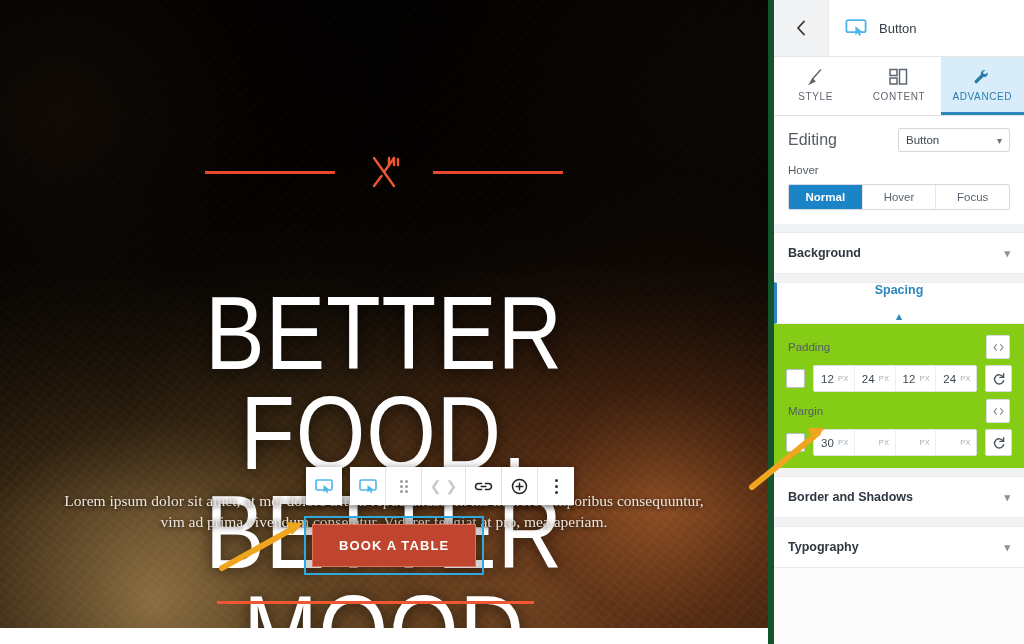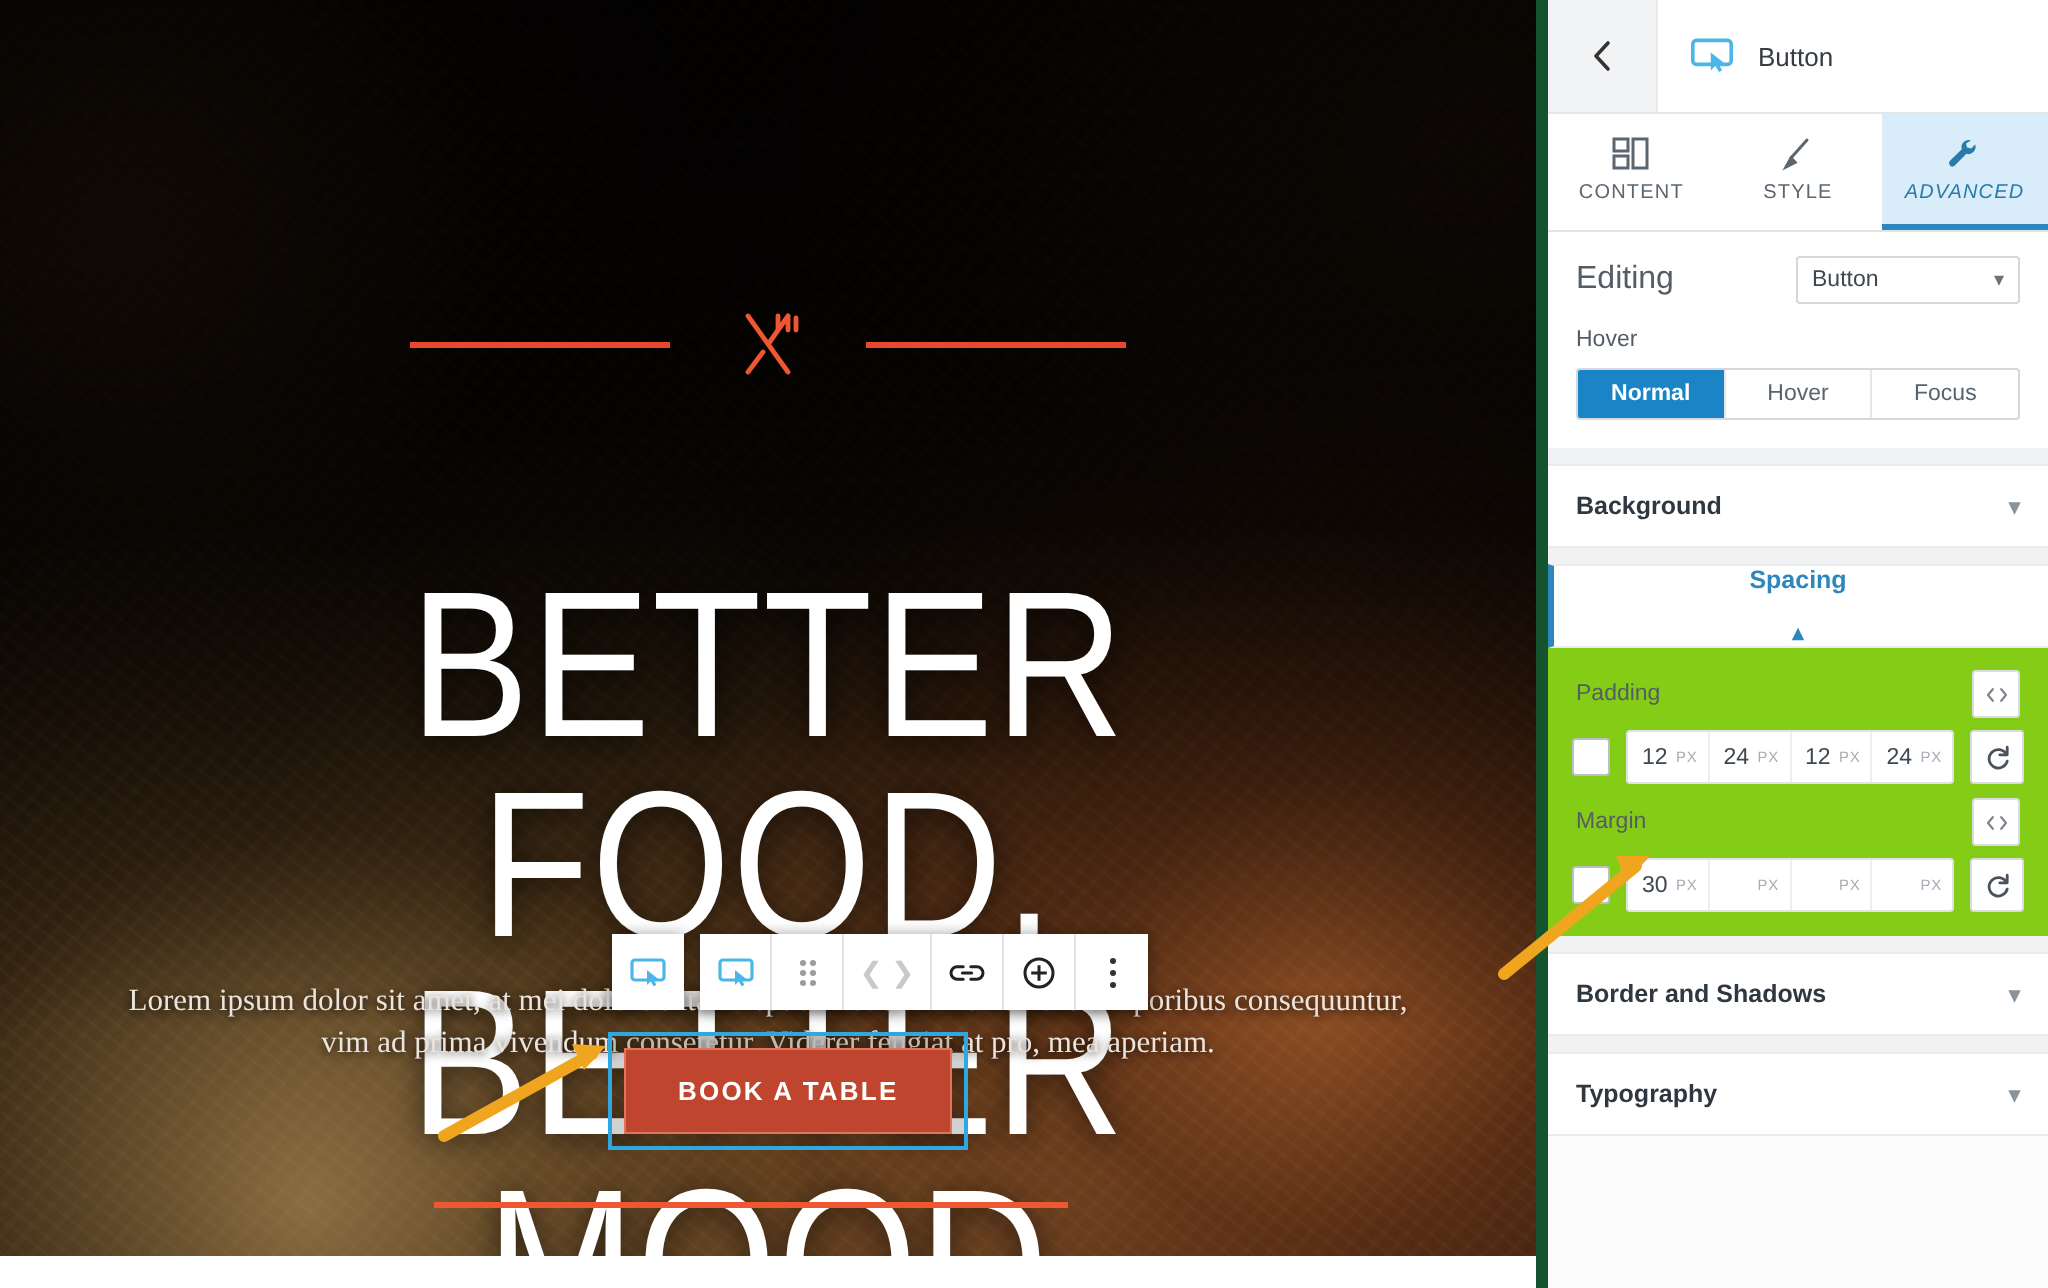--- a/index.html
+++ b/index.html
@@ -144,21 +144,21 @@
   }
   .head-ico{margin-left:16px;margin-right:12px;display:flex;align-items:center;}
   .head-title{font-size:13px;color:#353c44;}
 
   .tabs{display:flex;height:58px;background:#fff;border-bottom:1px solid #e2e2e2;}
   .tab{
     flex:1;display:flex;flex-direction:column;align-items:center;justify-content:center;
     gap:5px;cursor:pointer;font-size:10px;letter-spacing:.6px;color:#5c6670;
     border-bottom:3px solid transparent;box-sizing:border-box;
   }
-  .tab.active{background:#d8edf9;color:#2a7ba8;border-bottom-color:#2d86bd;font-style:italic;}
+  .tab.active{background:#d8edf9;color:#2a7ba8;border-bottom-color:#2d86bd;}
 
   .panel-body{flex:1;overflow:hidden;background:#fbfbfb;}
 
   .row-field{
     display:flex;align-items:center;justify-content:space-between;
     padding:12px 14px 8px 14px;background:#fff;
   }
   .row-label{font-size:16px;color:#545d66;text-align:right;}
   .select{
     width:112px;height:24px;border:1px solid #d5d9dd;background:#fff;border-radius:2px;
@@ -333,36 +333,36 @@
           <rect x="1" y="1" width="16" height="10" rx="1.5" fill="none" stroke="#4db6e8" stroke-width="1.5"></rect>
           <path d="M8.5 6 L8.5 13.5 L10.4 11.6 L11.9 14.2 L13.2 13.4 L11.8 10.9 L14.3 10.6 Z" fill="#4db6e8"></path>
         </svg>
       </div>
       <div class="head-title">Button</div>
     </div>
 
     <div class="tabs">
       <div class="tab">
         <svg width="19" height="18" viewBox="0 0 19 18">
+          <g stroke="#5c6670" stroke-width="1.5" fill="none" stroke-linecap="round">
+            <line x1="14.5" y1="2" x2="6.5" y2="11"></line>
+            <path d="M6.5 11 L4 15.5 L8.6 13.2 Z" fill="#5c6670"></path>
+          </g>
+        </svg>
+        <span>STYLE</span>
+      </div>
+      <div class="tab">
+        <svg width="19" height="18" viewBox="0 0 19 18">
           <g fill="none" stroke="#5c6670" stroke-width="1.5">
             <rect x="1" y="1.5" width="7" height="6"></rect>
             <rect x="1" y="10" width="7" height="6"></rect>
             <rect x="10.5" y="1.5" width="7" height="14.5"></rect>
           </g>
         </svg>
         <span>CONTENT</span>
-      </div>
-      <div class="tab">
-        <svg width="19" height="18" viewBox="0 0 19 18">
-          <g stroke="#5c6670" stroke-width="1.5" fill="none" stroke-linecap="round">
-            <line x1="14.5" y1="2" x2="6.5" y2="11"></line>
-            <path d="M6.5 11 L4 15.5 L8.6 13.2 Z" fill="#5c6670"></path>
-          </g>
-        </svg>
-        <span>STYLE</span>
       </div>
       <div class="tab active">
         <svg width="20" height="18" viewBox="0 0 20 18">
           <g stroke="#2a7ba8" stroke-width="1.6" fill="none" stroke-linecap="round">
             <path d="M13.5 2.2a3.6 3.6 0 0 0-4.6 4.4L3 12.4a1.7 1.7 0 0 0 2.4 2.4l5.8-5.9a3.6 3.6 0 0 0 4.4-4.6l-2 2-2.1-.5-.5-2.1z" fill="#2a7ba8" stroke="none"></path>
           </g>
         </svg>
         <span>ADVANCED</span>
       </div>
     </div>

